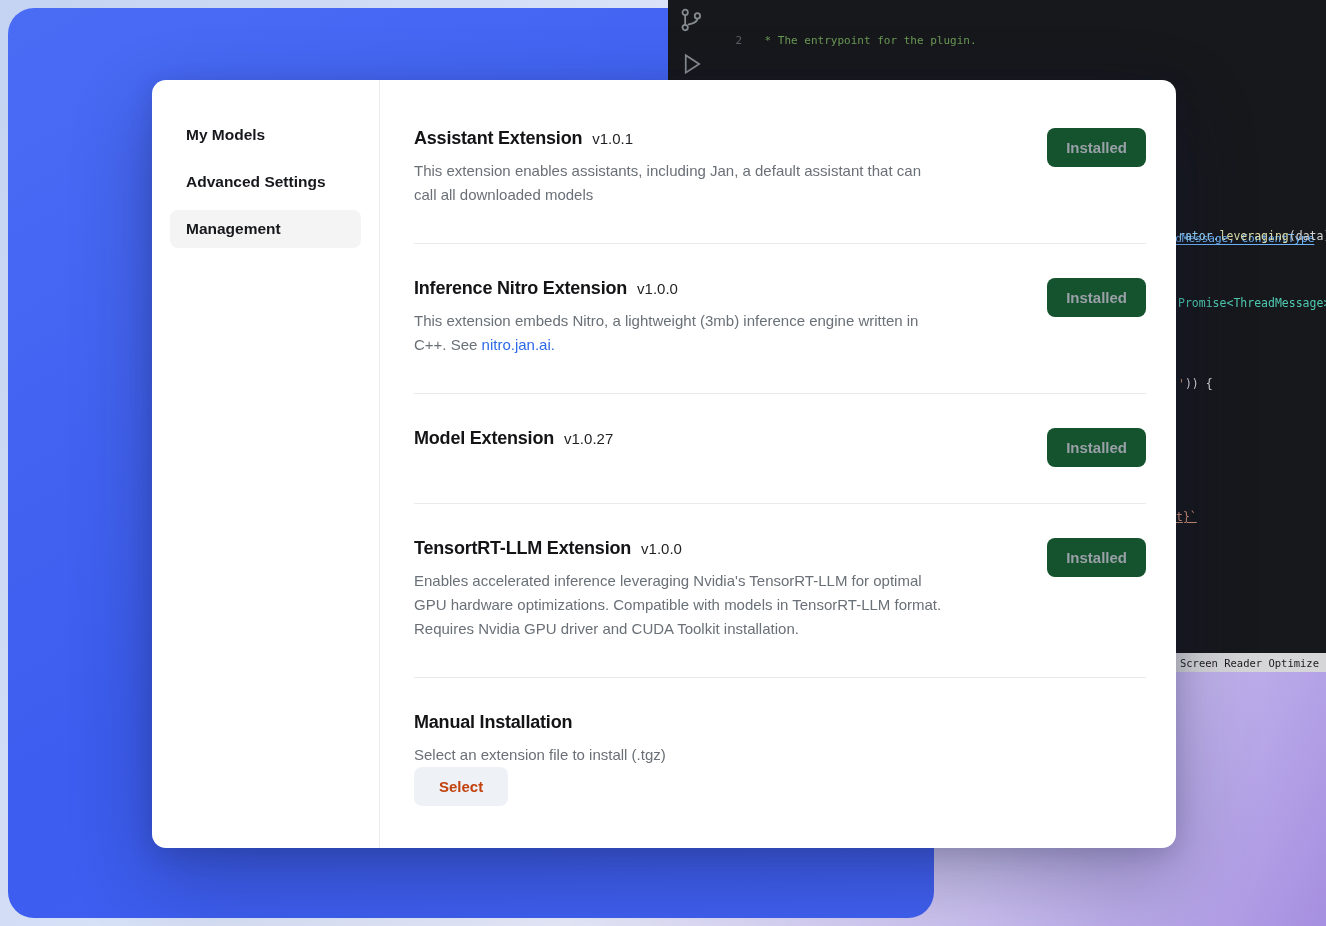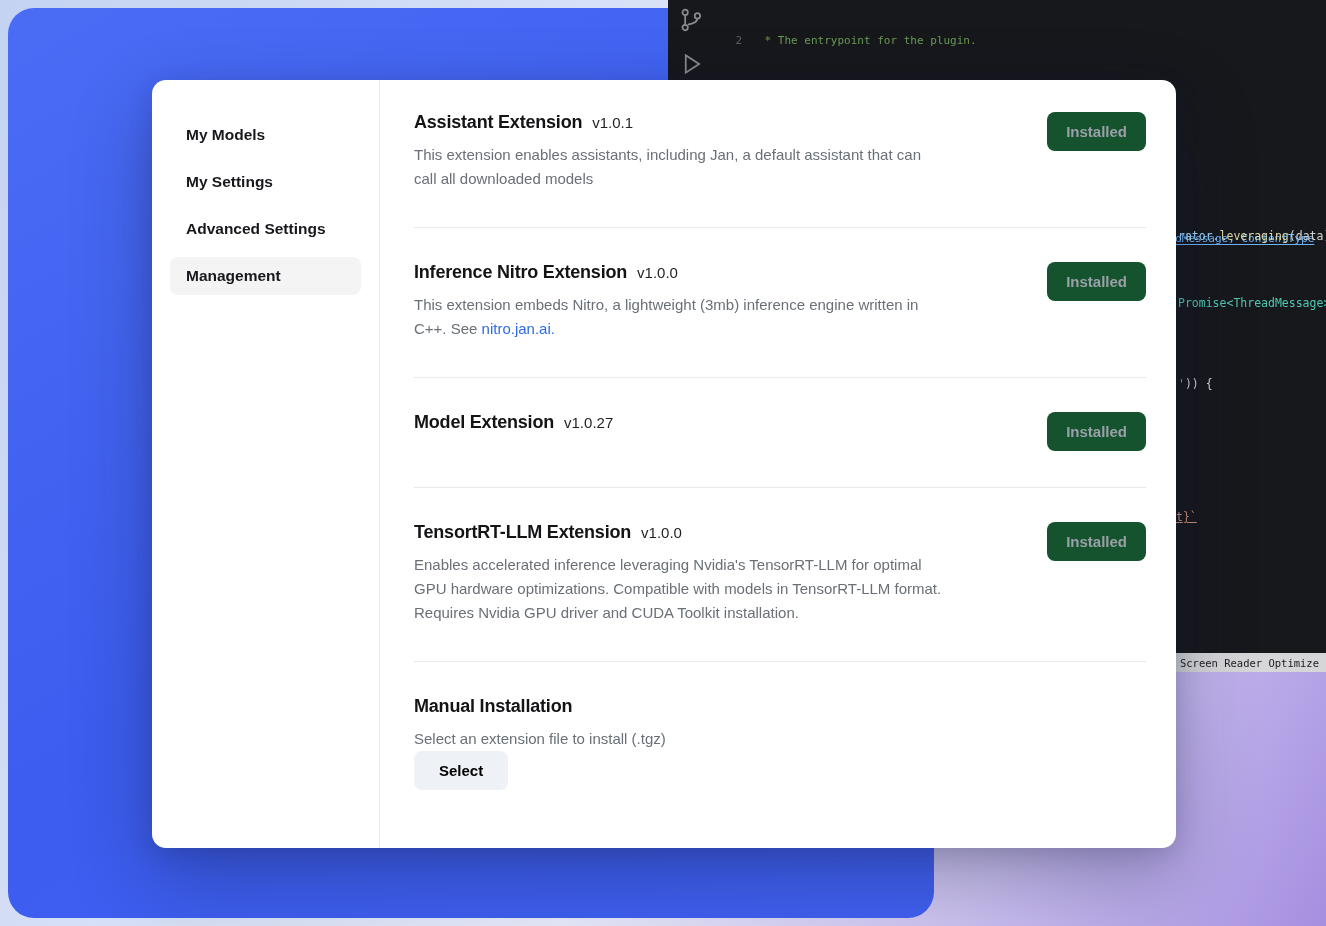--- a/index.html
+++ b/index.html
@@ -66,39 +66,39 @@
     background:#ffffff; border-radius:14px; overflow:hidden; display:flex;
     box-shadow: 0 30px 80px rgba(20,25,60,.32), 0 6px 24px rgba(20,25,60,.16);
   }
   .sidebar { width:228px; flex-shrink:0; border-right:1px solid #ececee; padding:36px 18px 0; }
   .side-item {
     font-size:15.5px; font-weight:700; color:#17181c;
     padding:10px 16px; border-radius:8px; margin-bottom:9px; cursor:pointer;
   }
   .side-item.active { background:#f4f4f5; }
 
-  .content { flex:1; padding:18px 30px 0 34px; }
+  .content { flex:1; padding:18px 30px 0 34px;margin-top:16px; }
   .row {
     display:flex; justify-content:space-between; align-items:flex-start;
     padding:34px 0 36px; border-bottom:1px solid #eaeaec;
   }
   .row.first { padding-top:14px; }
   .row.last { border-bottom:none; padding-bottom:0;flex-direction:column; }
   .row-text { max-width:530px; }
   .title-line { display:flex; align-items:baseline; gap:10px; }
   .row-title { font-size:18px; font-weight:700; color:#141417; letter-spacing:-0.2px; }
   .row-version { font-size:15px; color:#1f2023; }
   .row-desc { margin-top:10px; font-size:15px; line-height:24px; color:#6a7077; }
   .link { color:#2f6ae8; cursor:pointer; }
   .btn {
     flex-shrink:0; border:none; cursor:pointer; border-radius:8px;
     font-family:inherit; font-size:15px; font-weight:700; padding:11px 19px;
   }
   .btn-installed { background:#14532d; color:#9aa0a8; }
-  .btn-select { background:#eef1f6; color:#000000; padding:11px 25px; }
+  .btn-select { background:#eef1f6; color:#c2410c; padding:11px 25px; }
 </style>
 </head>
 <body>
 
 <div class="blue-panel"></div>
 
 <div class="editor">
   <div class="activity-bar">
     <svg class="act-icon icon-scm" viewBox="0 0 24 24" fill="none" stroke="#9aa0a6" stroke-width="1.5">
       <circle cx="7" cy="5.5" r="2.3"></circle>
@@ -127,21 +127,20 @@
   <div class="status-bar">
     <span class="status-go">go</span>
     <span class="status-box">Screen Reader Optimize</span>
   </div>
 </div>
 
 <div class="modal">
 
   <aside class="sidebar">
     <div class="side-item">My Models</div>
-    <div class="side-item">My Settings</div>
     <div class="side-item">Advanced Settings</div>
     <div class="side-item active">Management</div>
   </aside>
 
   <main class="content">
 
     <div class="row first">
       <div class="row-text">
         <div class="title-line">
           <span class="row-title">Assistant Extension</span>

